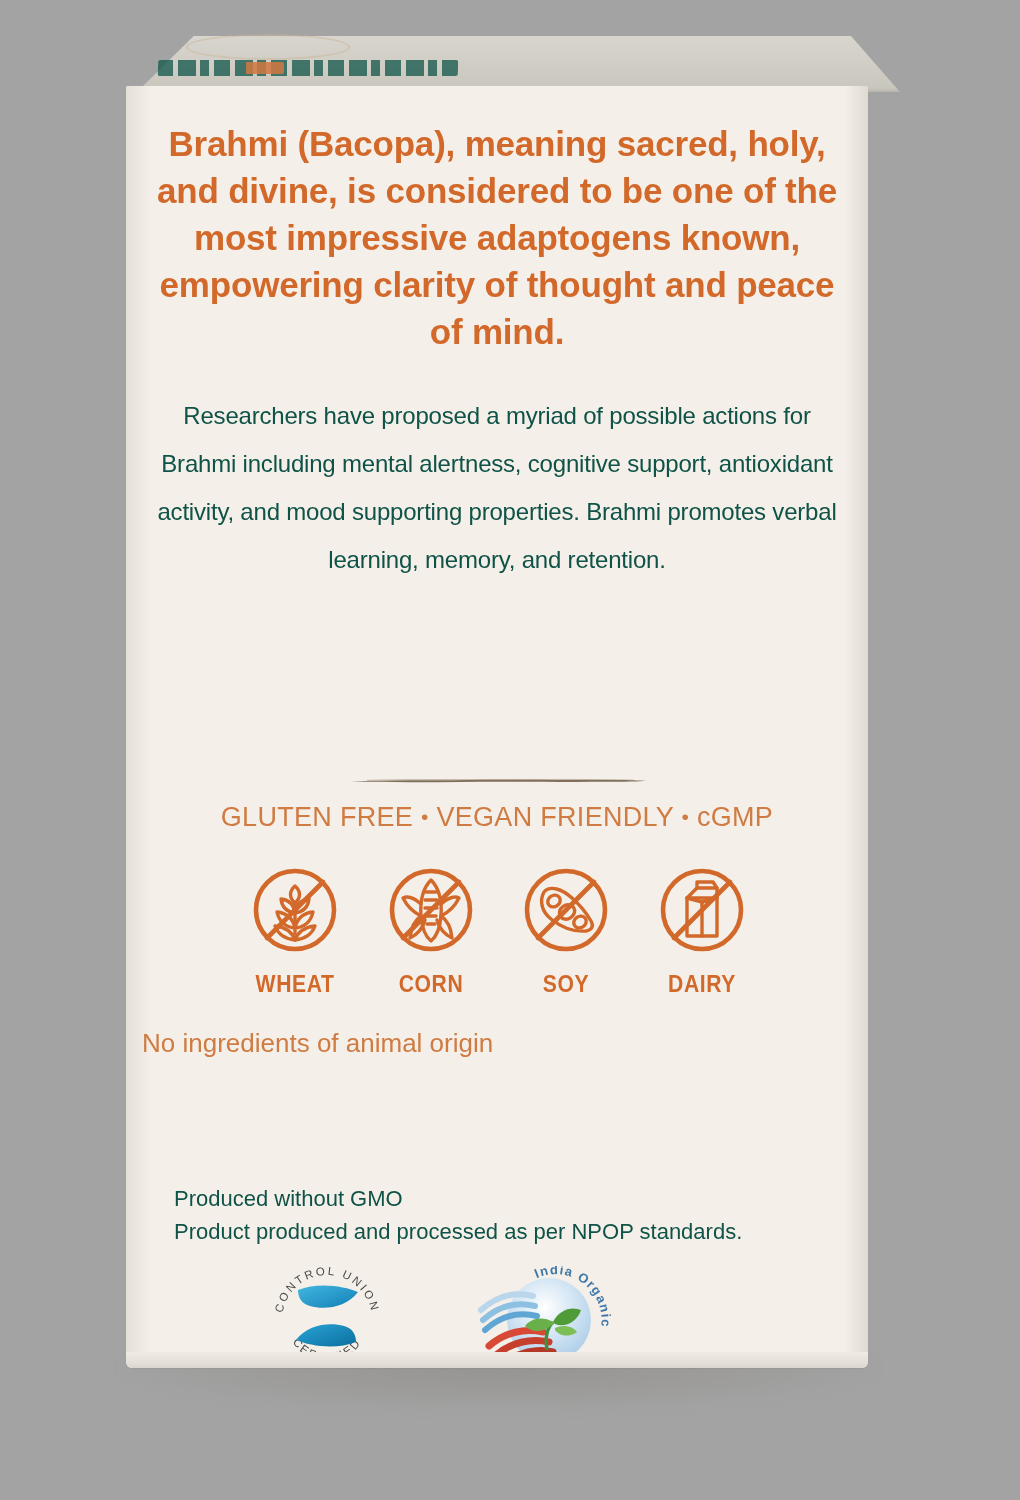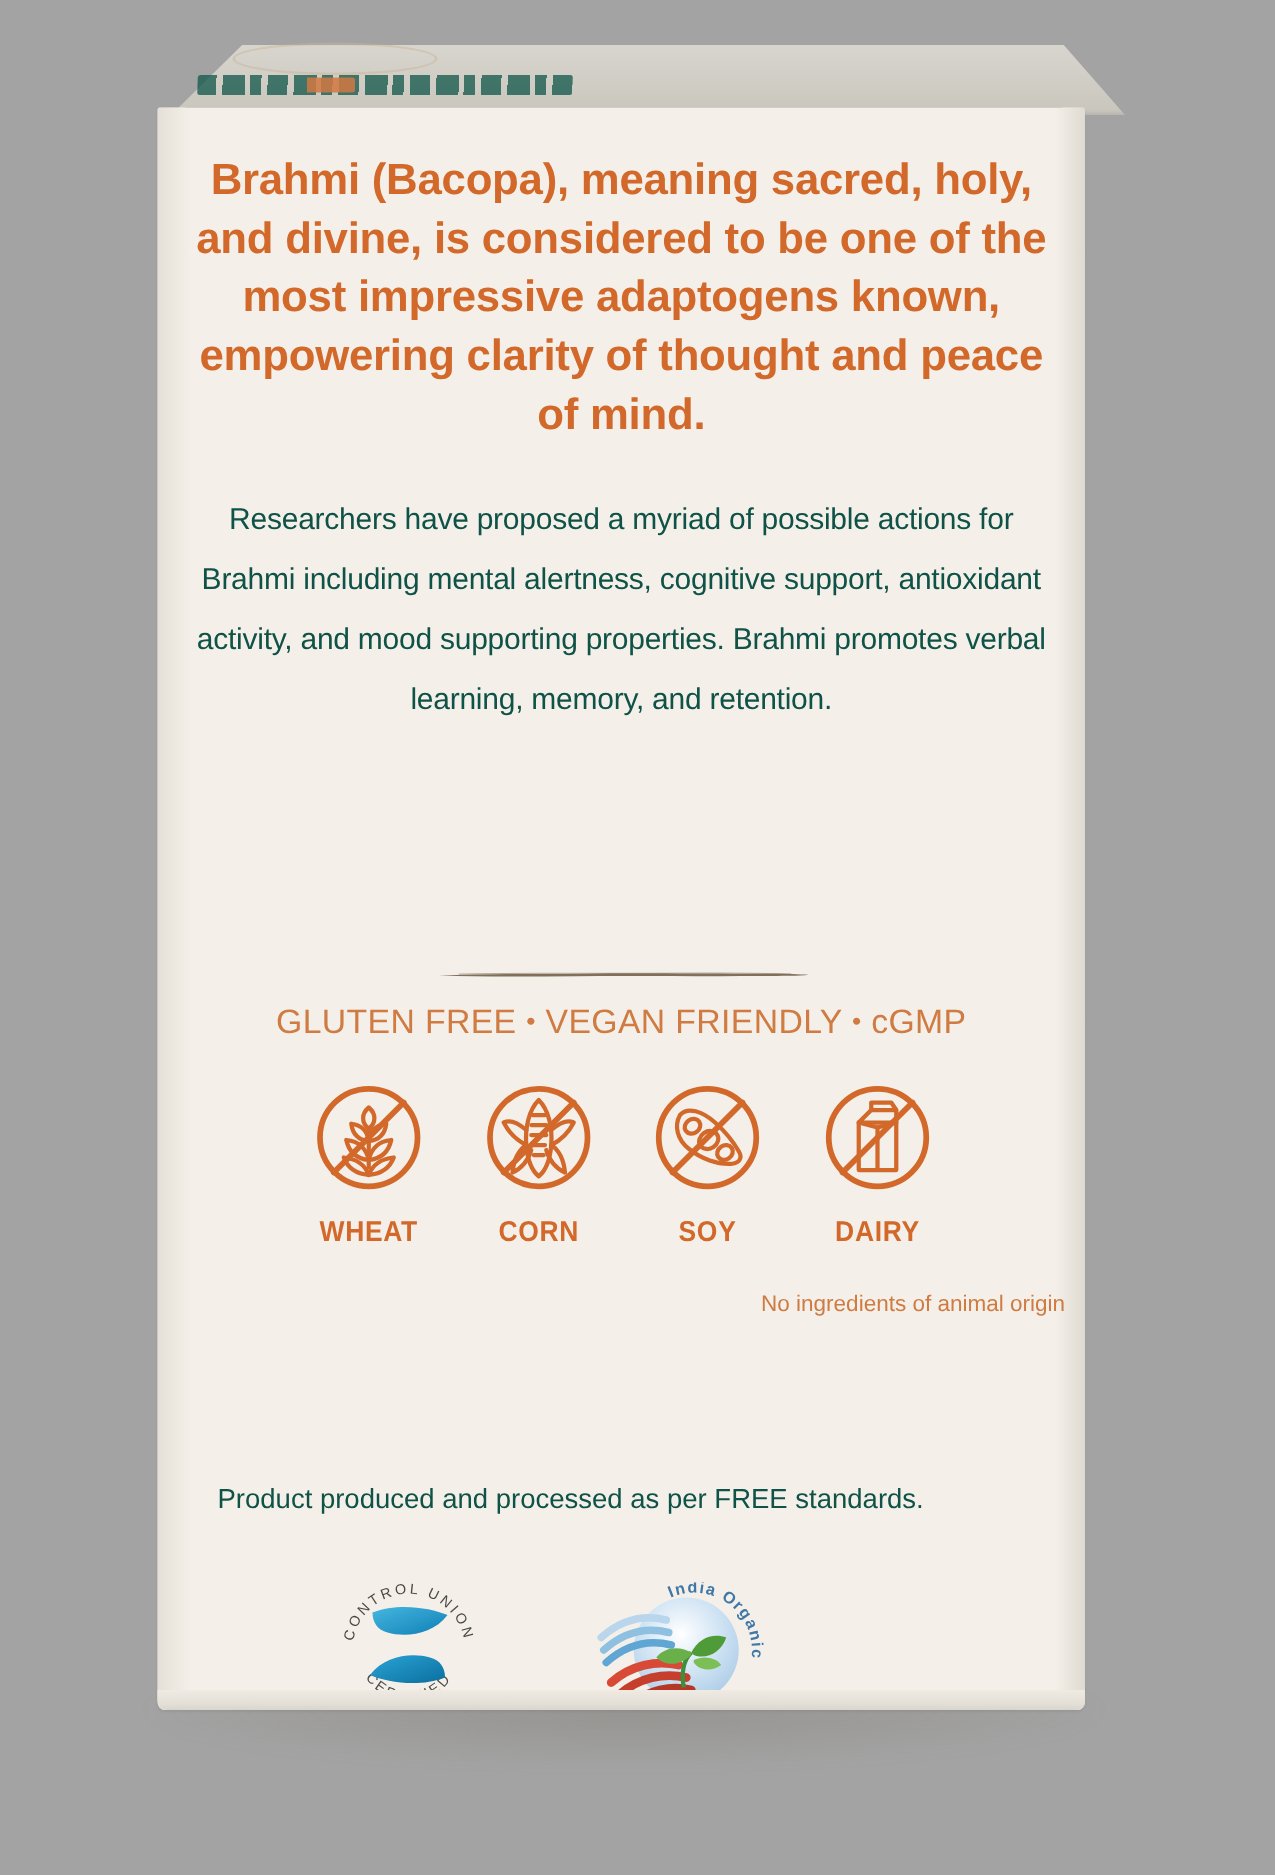--- a/index.html
+++ b/index.html
@@ -123,21 +123,21 @@
   .allergen{width:118px;text-align:center;}
   .allergen .glyph{display:block;margin:0 auto;}
   .allergen .lbl{
     display:block;margin-top:5px;color:#d2692a;
     font-size:23px;font-weight:bold;letter-spacing:.6px;
     transform:scaleX(.92);
   }
 
   .animal-origin{
     position:absolute;left:16px;top:940px;width:710px;
-    color:#cf7b42;font-size:18px;line-height:34px;text-align:right;
+    color:#cf7b42;font-size:26px;line-height:34px;text-align:left;
   }
 
   
   .dosage{
     position:absolute;left:48px;top:1008px;width:640px;
     color:#0f5247;font-size:24px;line-height:35px;
   }
   .dosage b{font-weight:bold;}
 
   .gmo{
@@ -276,21 +276,22 @@
             </svg>
           </span>
           <span class="lbl">DAIRY</span>
         </div>
       </div>
 
       <div class="animal-origin">No ingredients of animal origin</div>
 
 
       <div class="gmo">
-        <div>Product produced and processed as per FREE standards.</div>
+        <div>Produced without GMO</div>
+        <div>Product produced and processed as per NPOP standards.</div>
       </div>
 
       <div class="certs">
 
         <div class="cert-cu">
           <span>
             <svg width="122" height="104" viewBox="0 0 122 104" xmlns="http://www.w3.org/2000/svg">
               <defs>
                 <path id="cuTop" d="M16,56 A45,45 0 0 1 106,56"></path>
                 <path id="cuBot" d="M20,56 A41,41 0 0 0 102,56"></path>

